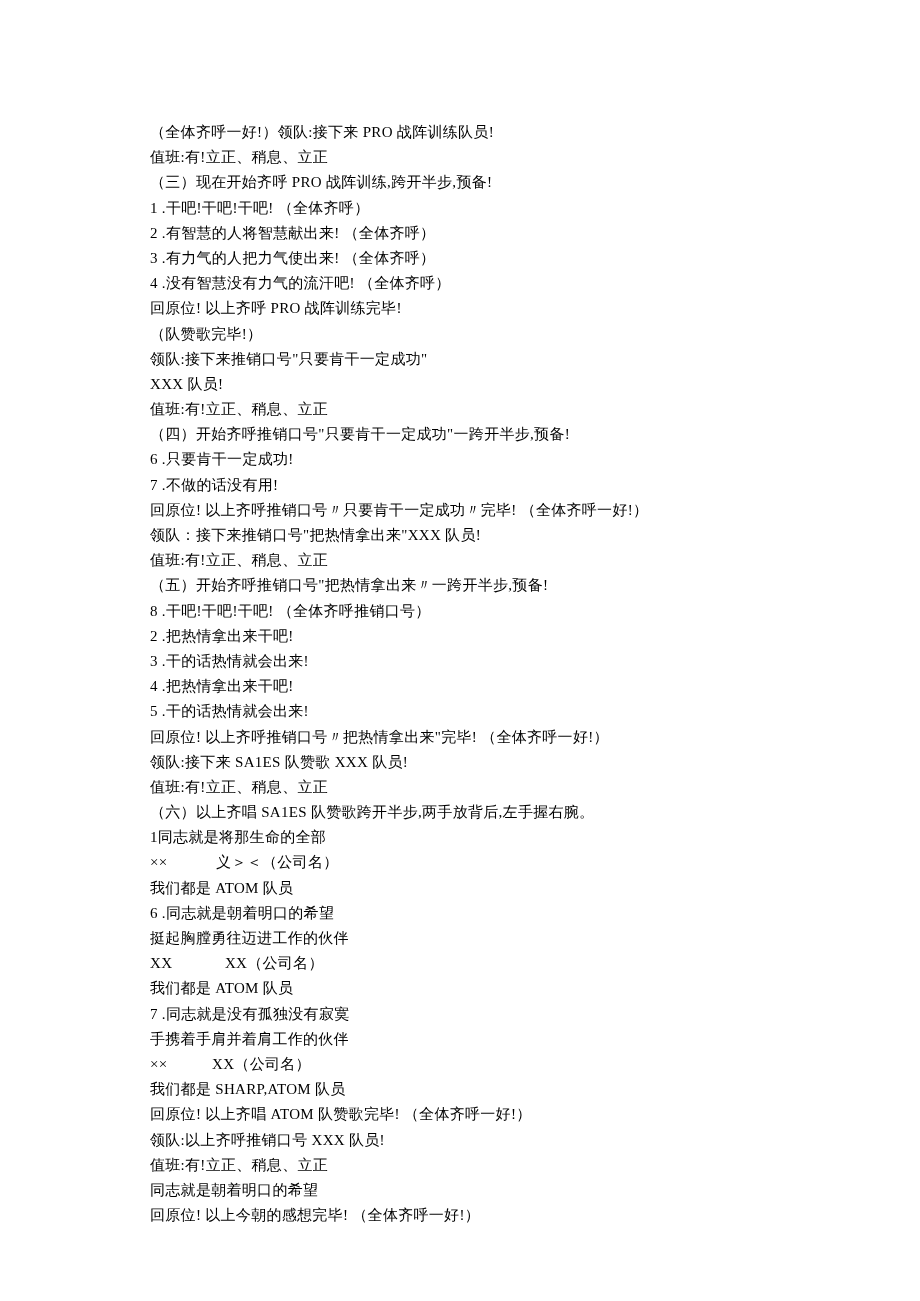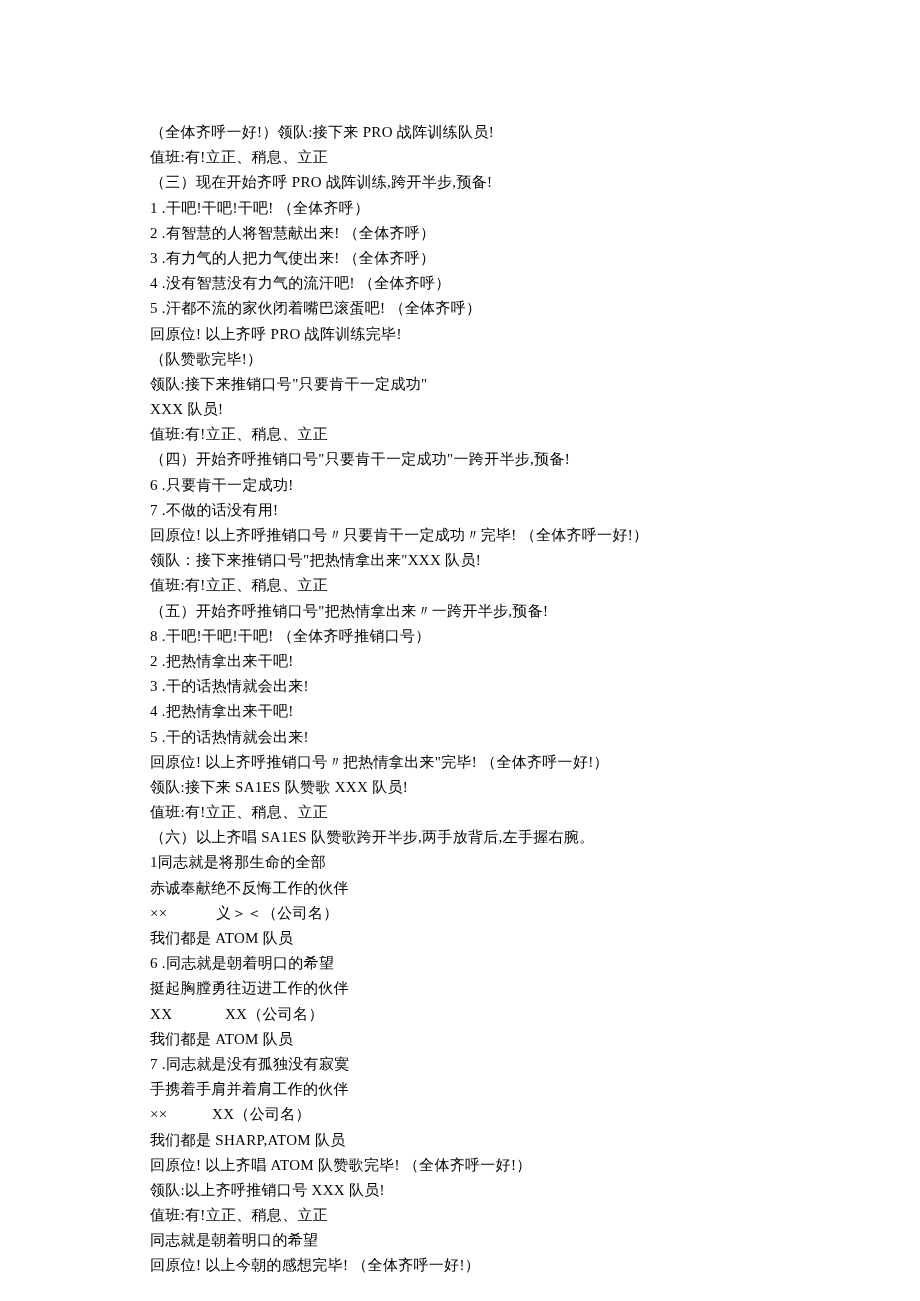--- a/index.html
+++ b/index.html
@@ -25,21 +25,20 @@
 
 <div class="page">
   <div id="content">
       <div class="line">（全体齐呼一好!）领队:接下来 PRO 战阵训练队员!</div>
       <div class="line">值班:有!立正、稍息、立正</div>
       <div class="line">（三）现在开始齐呼 PRO 战阵训练,跨开半步,预备!</div>
       <div class="line">1 .干吧!干吧!干吧! （全体齐呼）</div>
       <div class="line">2 .有智慧的人将智慧献出来! （全体齐呼）</div>
       <div class="line">3 .有力气的人把力气使出来! （全体齐呼）</div>
       <div class="line">4 .没有智慧没有力气的流汗吧! （全体齐呼）</div>
-      <div class="line">5 .汗都不流的家伙闭着嘴巴滚蛋吧! （全体齐呼）</div>
       <div class="line">回原位! 以上齐呼 PRO 战阵训练完毕!</div>
       <div class="line">（队赞歌完毕!）</div>
       <div class="line">领队:接下来推销口号"只要肯干一定成功"</div>
       <div class="line">XXX 队员!</div>
       <div class="line">值班:有!立正、稍息、立正</div>
       <div class="line">（四）开始齐呼推销口号"只要肯干一定成功"一跨开半步,预备!</div>
       <div class="line">6 .只要肯干一定成功!</div>
       <div class="line">7 .不做的话没有用!</div>
       <div class="line">回原位! 以上齐呼推销口号〃只要肯干一定成功〃完毕! （全体齐呼一好!）</div>
       <div class="line">领队：接下来推销口号"把热情拿出来"XXX 队员!</div>
@@ -48,21 +47,20 @@
       <div class="line">8 .干吧!干吧!干吧! （全体齐呼推销口号）</div>
       <div class="line">2 .把热情拿出来干吧!</div>
       <div class="line">3 .干的话热情就会出来!</div>
       <div class="line">4 .把热情拿出来干吧!</div>
       <div class="line">5 .干的话热情就会出来!</div>
       <div class="line">回原位! 以上齐呼推销口号〃把热情拿出来"完毕! （全体齐呼一好!）</div>
       <div class="line">领队:接下来 SA1ES 队赞歌 XXX 队员!</div>
       <div class="line">值班:有!立正、稍息、立正</div>
       <div class="line">（六）以上齐唱 SA1ES 队赞歌跨开半步,两手放背后,左手握右腕。</div>
       <div class="line">1同志就是将那生命的全部</div>
-      <div class="line">赤诚奉献绝不反悔工作的伙伴</div>
       <div class="line">××            义＞＜（公司名）</div>
       <div class="line">我们都是 ATOM 队员</div>
       <div class="line">6 .同志就是朝着明口的希望</div>
       <div class="line">挺起胸膛勇往迈进工作的伙伴</div>
       <div class="line">XX             XX（公司名）</div>
       <div class="line">我们都是 ATOM 队员</div>
       <div class="line">7 .同志就是没有孤独没有寂寞</div>
       <div class="line">手携着手肩并着肩工作的伙伴</div>
       <div class="line">××           XX（公司名）</div>
       <div class="line">我们都是 SHARP,ATOM 队员</div>

